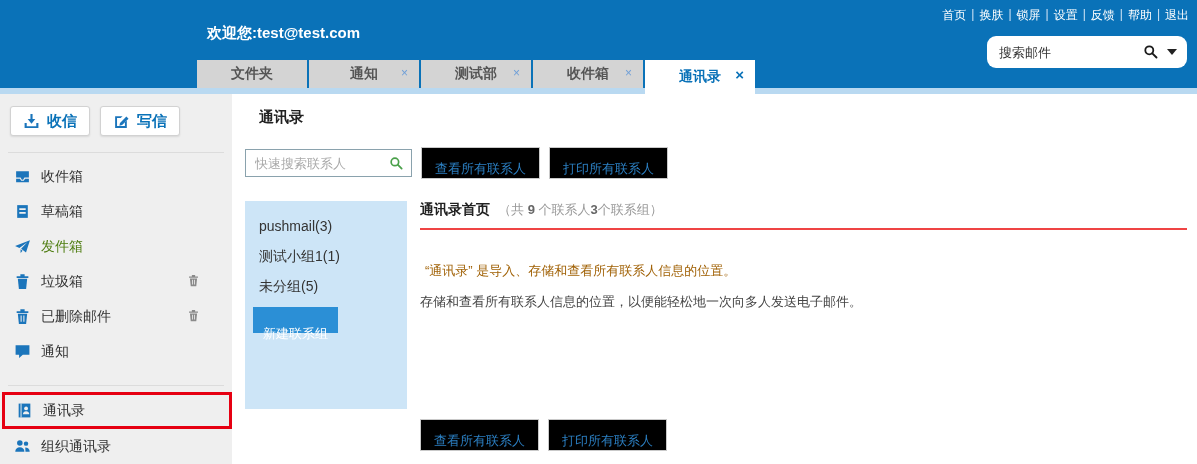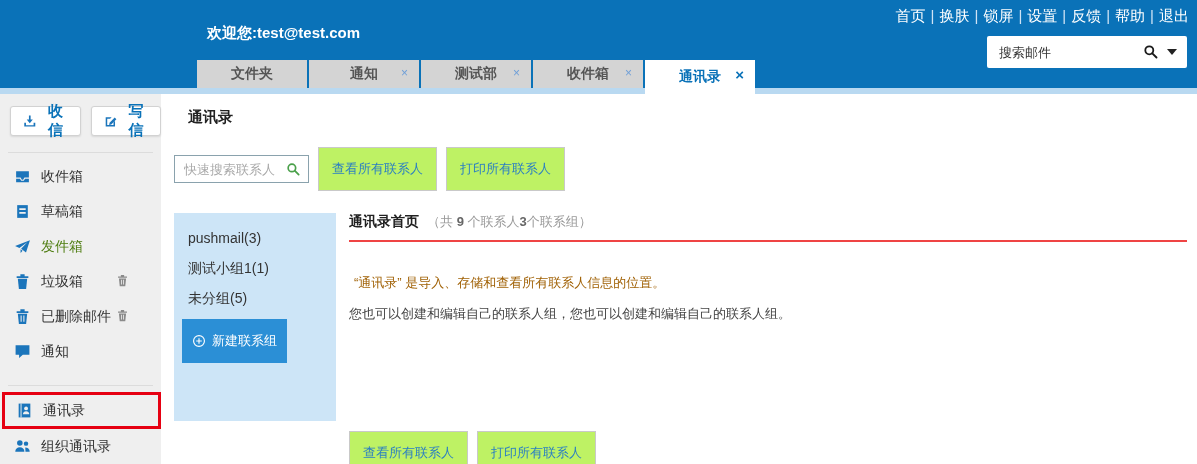--- a/index.html
+++ b/index.html
@@ -5,28 +5,28 @@
   * { box-sizing: border-box; }
   html,body { margin:0; padding:0; }
   body {
     width:1197px; height:464px; overflow:hidden;
     font-family:"Liberation Sans","DejaVu Sans",sans-serif;
     background:#ffffff; position:relative;
   }
   
   .header { position:relative; height:88px; background:#0a72b8; }
   .top-links {
-    position:absolute; top:7px; right:8px; color:#fff; font-size:15px;
+    position:absolute; top:7px; right:8px; color:#fff; font-size:12px;
     display:flex; white-space:nowrap;
   }
   .top-links a { color:#fff; text-decoration:none; cursor:pointer; }
   .top-links .sep { margin:0 5px; color:#cfe3f5; }
   .search-pill {
     position:absolute; top:36px; right:10px; width:200px; height:32px;
-    background:#fff; border-radius:2px; display:flex; align-items:center;
+    background:#fff; border-radius:9px; display:flex; align-items:center;
     padding:16px 10px;
   }
   .search-pill input {
     border:none; outline:none; flex:1; font-size:13px; color:#333;
     background:transparent; min-width:0;
   }
   .search-pill input::placeholder { color:#333; }
   .caret {
     width:0; height:0; border-left:5px solid transparent;
     border-right:5px solid transparent; border-top:6px solid #222;
@@ -47,21 +47,21 @@
     position:absolute; right:11px; top:7px; font-size:12px; line-height:12px;
     color:#6f9fd8; font-weight:normal; cursor:pointer;
   }
   .tab.active {
     background:#fff; color:#0a72b8; height:34px; margin-bottom:-6px; z-index:3;
   }
   .tab.active .x { color:#0a72b8; font-weight:bold; font-size:15px; top:9px; }
   .strip { height:6px; background:#b9d9f1; }
   
   .content { display:flex; height:370px; }
-  .sidebar { width:161px; background:#efefef; position:relative; flex:none; }
+  .sidebar { width:232px; background:#efefef; position:relative; flex:none; }
   .side-buttons { display:flex; gap:10px; padding:12px 0 0 10px; }
   .btn-white {
     display:flex; align-items:center; gap:7px; background:#fff;
     border:1px solid #d2d2d2; border-radius:3px; height:30px; padding:0 12px;
     font-size:15px; font-weight:bold; color:#0a72b8; cursor:pointer;
     box-shadow:0 1px 2px rgba(0,0,0,.10);
     font-family:inherit;
   }
   .side-divider { border-top:1px solid #dcdcdc; margin:16px 8px 0 8px; height:0; }
   .folder-list { padding-top:6px; }
@@ -74,44 +74,44 @@
   .side-row.red-text { color:#4d7c0f; }
   .contacts-block { margin-top:6px; }
   .side-row.highlight {
     border:3px solid #e60012; height:37px; margin-left:2px; padding-left:11px;
   }
   
   .main { flex:1; background:#fff; min-width:0; }
   .main-title { margin:14px 0 0 27px; font-size:15px; font-weight:bold; color:#222; }
   .controls { display:flex; margin:20px 0 0 13px; align-items:center; }
   .quick-search {
-    width:135px; height:28px; border:1px solid #8aa2ad; display:flex;
+    width:167px; height:28px; border:1px solid #8aa2ad; display:flex;
     align-items:center; padding:0 7px; background:#fff;
   }
   .quick-search input {
     border:none; outline:none; flex:1; font-size:13px; color:#333; min-width:0;
   }
   .quick-search input::placeholder { color:#a9a9a9; }
   .btn-grey {
-    background:#bef264; border:1px solid #c9c9c9; color:#2b7fc2; font-size:13px;
-    height:44px; padding:12px 13px; margin-left:9px; cursor:pointer; font-family:inherit;
+    background:#000000; border:1px solid #c9c9c9; color:#2b7fc2; font-size:13px;
+    height:32px; padding:12px 13px; margin-left:9px; cursor:pointer; font-family:inherit;
   }
   .body-row { display:flex; margin-top:22px; }
   .groups-panel {
     width:162px; margin-left:13px; background:#cde5f7; height:208px;
     padding-top:10px; flex:none;
   }
   .group-item {
     height:30px; line-height:30px; padding-left:14px; font-size:14px;
     color:#333; cursor:pointer;
   }
   .new-group-btn {
-    margin:6px 0 0 8px; height:44px; background:#2b8fd6; color:#fff; border:none;
+    margin:6px 0 0 8px; height:26px; background:#2b8fd6; color:#fff; border:none;
     font-size:13px; display:flex; align-items:center; gap:6px; padding:12px 10px;
-    cursor:pointer; font-family:inherit;
+    cursor:pointer; font-family:inherit;flex-direction:column;
   }
   .home-panel { flex:1; margin-left:13px; margin-right:10px; min-width:0; }
   .home-header {
     padding-bottom:9px; border-bottom:2px solid #ef4444;
     display:flex; align-items:baseline;
   }
   .home-title { font-size:14px; font-weight:bold; color:#222; }
   .home-count { font-size:13px; color:#999; margin-left:8px; }
   .home-count .num { color:#666; font-weight:bold; }
   .desc1 { font-size:13px; color:#a16207; margin-top:32px; padding-left:5px; }
@@ -306,21 +306,21 @@
             <span>新建联系组</span>
           </button>
         </div>
 
         <div class="home-panel">
           <div class="home-header">
             <span class="home-title">通讯录首页</span>
             <span class="home-count"><span>（共 </span><span class="num">9</span><span> 个联系人</span><span class="num">3</span><span>个联系组）</span></span>
           </div>
           <div class="desc1">“通讯录” 是导入、存储和查看所有联系人信息的位置。</div>
-          <div class="desc2">您也可以创建和编辑自己的联系人组，您也可以创建和编辑自己的联系人组。</div>
+          <div class="desc2">存储和查看所有联系人信息的位置，以便能轻松地一次向多人发送电子邮件。</div>
         </div>
       </div>
 
       <div class="bottom-buttons">
         <button class="btn-grey">查看所有联系人</button>
         <button class="btn-grey">打印所有联系人</button>
       </div>
     </div>
   </div>
 </div>

